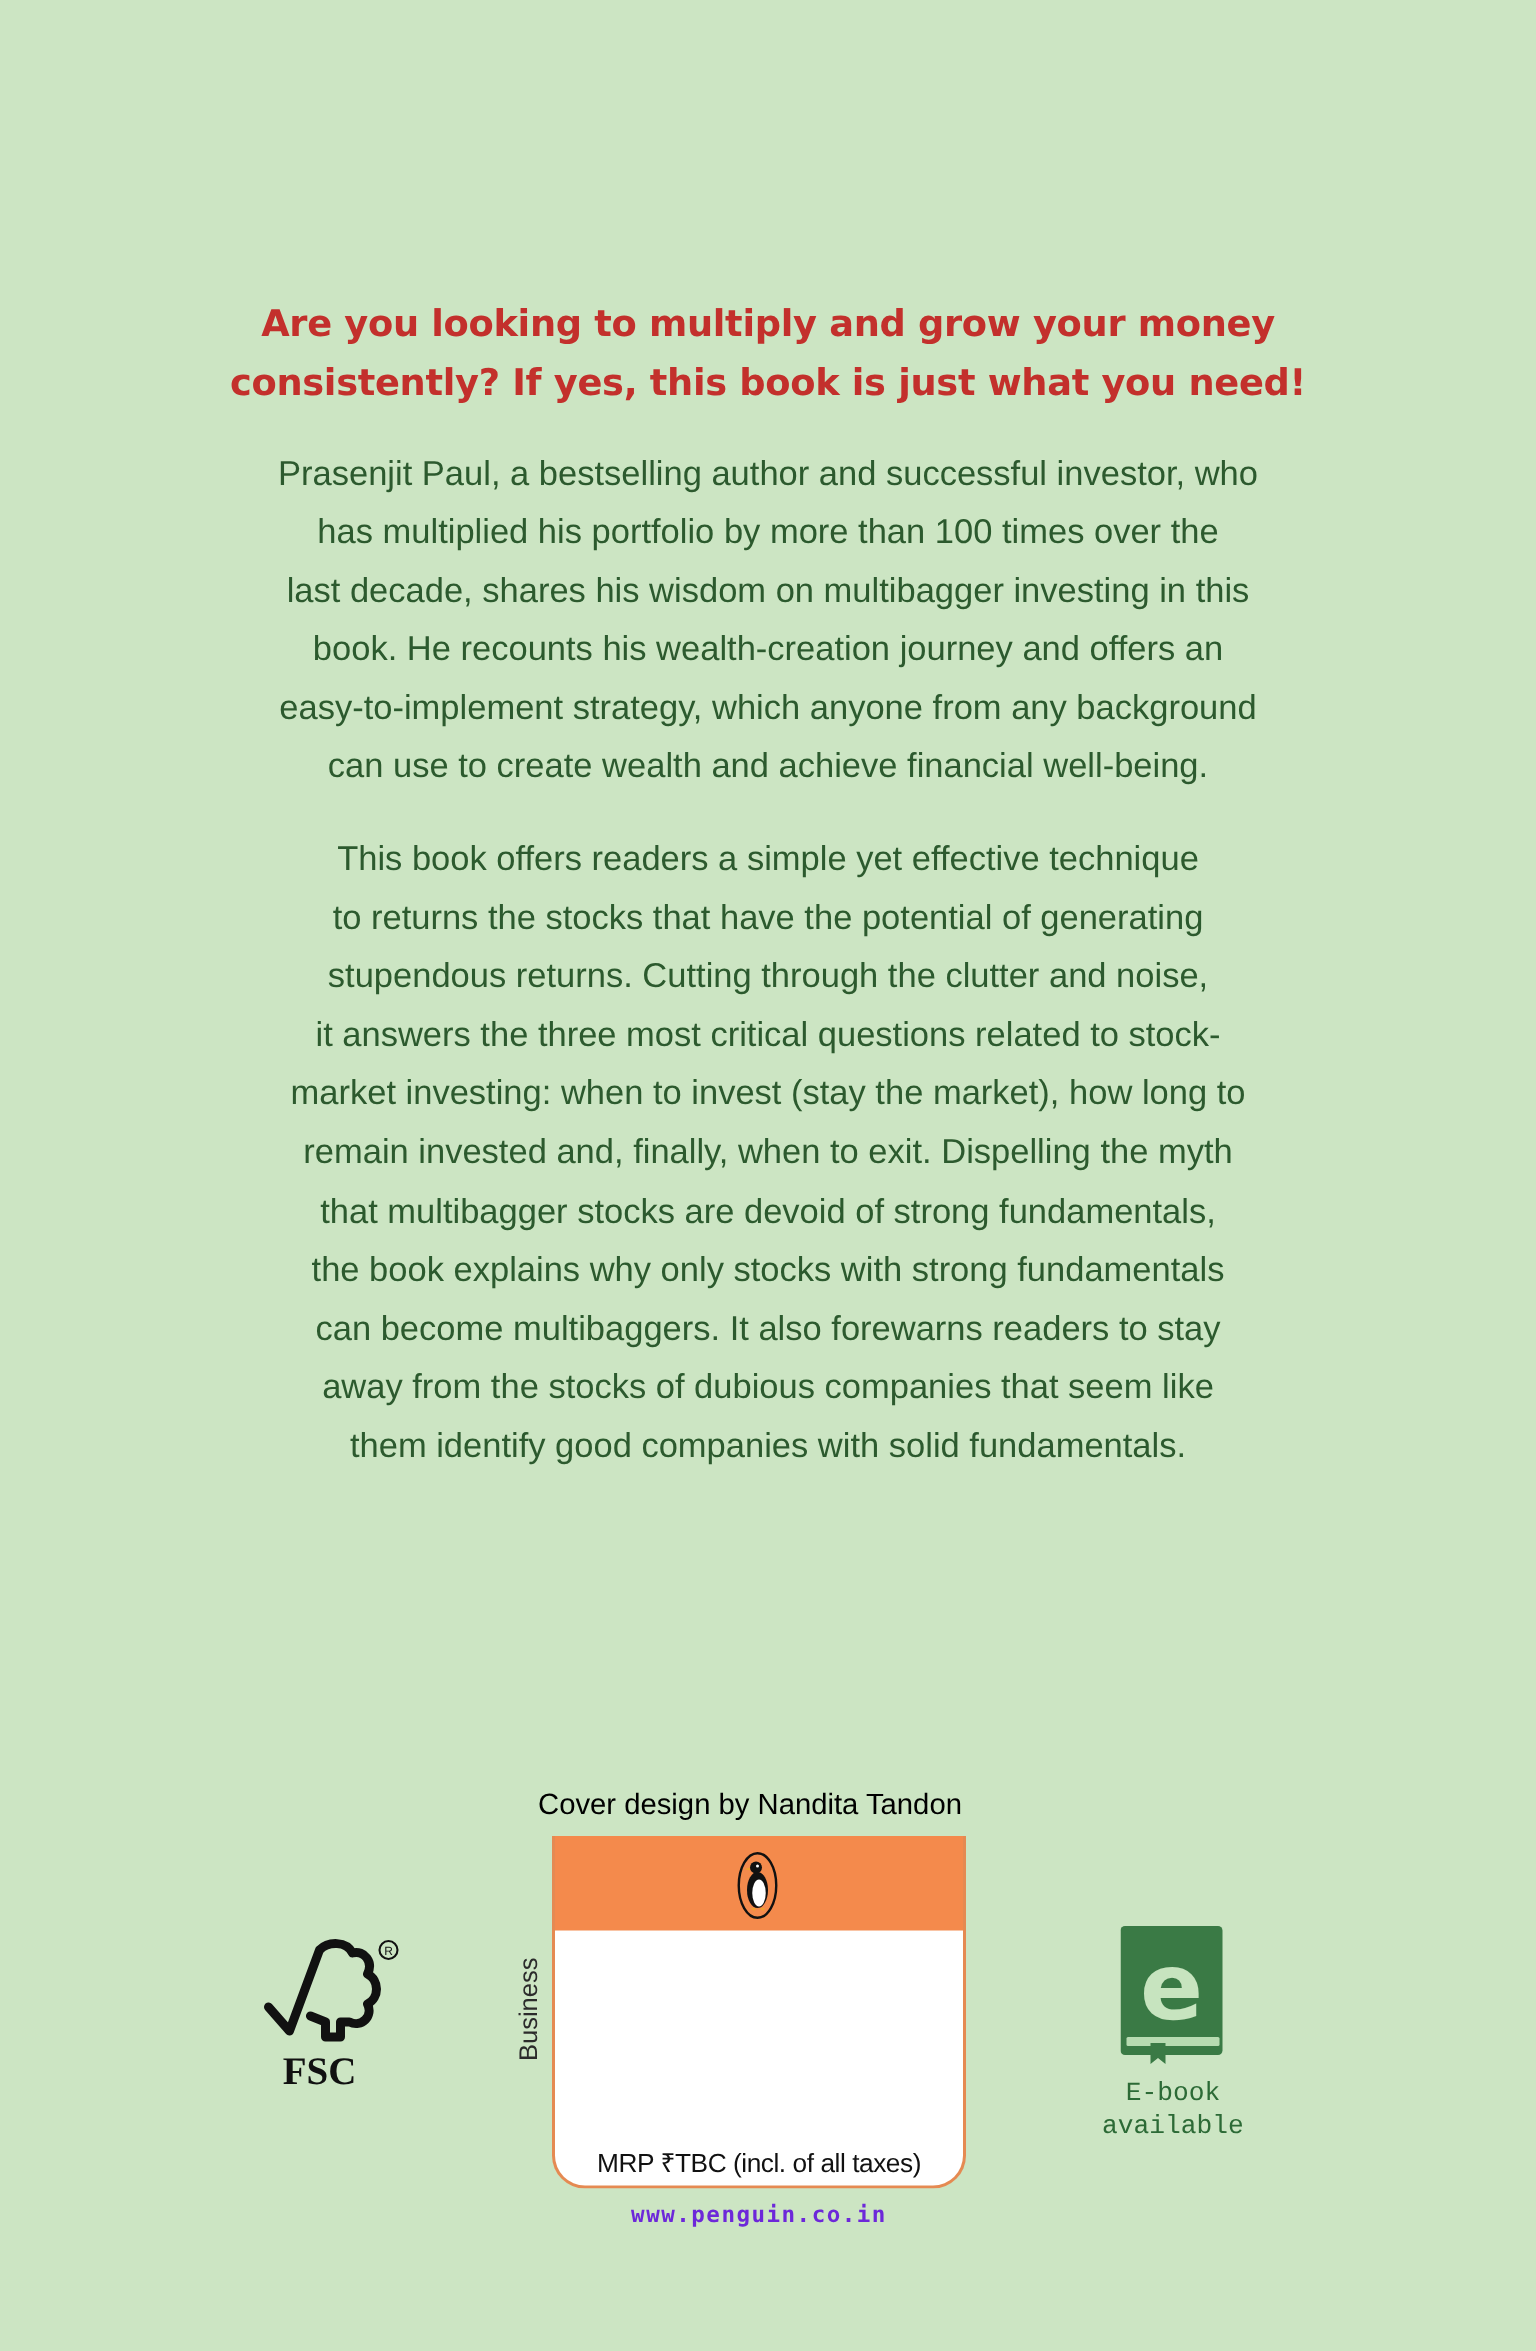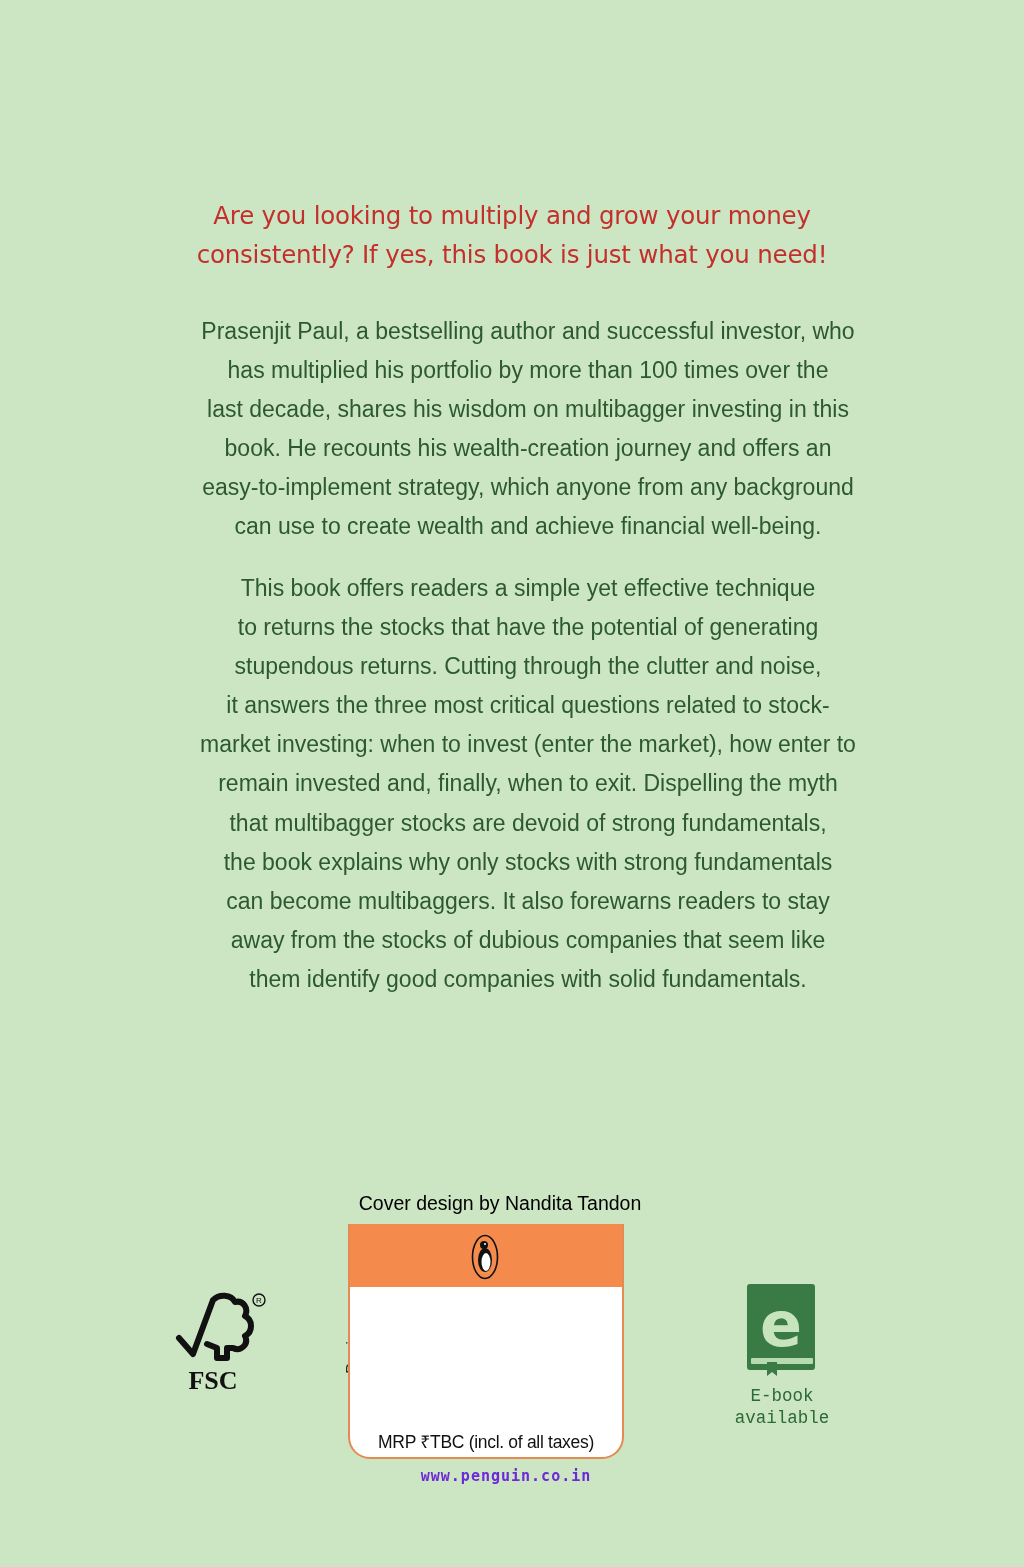--- a/index.html
+++ b/index.html
@@ -15,56 +15,56 @@
       font-family: "Liberation Sans", sans-serif;
     }
     .headline {
       position: absolute;
       left: 100px;
       width: 824px;
       top: 196px;
       text-align: center;
       color: #c3302c;
       font-family: "DejaVu Sans", sans-serif;
-      font-weight: normal;
+      font-weight: bold;
       font-size: 24.5px;
       line-height: 39px;
       letter-spacing: -0.2px;
       margin: 0;
     }
     .para {
       position: absolute;
       left: 100px;
       width: 824px;
       text-align: center;
       color: #2c5a2e;
       font-family: "Liberation Sans", sans-serif;
       font-size: 23px;
       line-height: 39.1px;
-      margin: 16px;
+      margin: 0;
     }
     .para .ln { display: block; white-space: nowrap; }
     #para1 { top: 296px; }
     #para2 { top: 553px; }
 
     .credit {
       position: absolute;
       left: 330px;
       width: 340px;
       top: 1190px;
       text-align: center;
       color: #000000;
       font-family: "Liberation Sans", sans-serif;
       font-size: 19.5px;
       line-height: 26px;
     }
 
     .pricebox {
       position: absolute;
-      left: 348px;
+      left: 368px;
       top: 1224px;
       width: 276px;
       height: 235px;
       background: #ffffff;
       border: 2px solid #e58a52;
       border-top: none;
       border-radius: 0 0 22px 22px;
       box-sizing: border-box;
       overflow: hidden;
       padding-left: 32px;
@@ -174,21 +174,21 @@
   <span class="ln">book. He recounts his wealth-creation journey and offers an</span>
   <span class="ln">easy-to-implement strategy, which anyone from any background</span>
   <span class="ln">can use to create wealth and achieve financial well-being.</span>
 </p>
 
 <p class="para" id="para2">
   <span class="ln">This book offers readers a simple yet effective technique</span>
   <span class="ln">to returns the stocks that have the potential of generating</span>
   <span class="ln">stupendous returns. Cutting through the clutter and noise,</span>
   <span class="ln">it answers the three most critical questions related to stock-</span>
-  <span class="ln">market investing: when to invest (enter the market), how enter to</span>
+  <span class="ln">market investing: when to invest (stay the market), how long to</span>
   <span class="ln">remain invested and, finally, when to exit. Dispelling the myth</span>
   <span class="ln">that multibagger stocks are devoid of strong fundamentals,</span>
   <span class="ln">the book explains why only stocks with strong fundamentals</span>
   <span class="ln">can become multibaggers. It also forewarns readers to stay</span>
   <span class="ln">away from the stocks of dubious companies that seem like</span>
   <span class="ln">them identify good companies with solid fundamentals.</span>
 </p>
 
 <div class="fsc">
   <svg width="92" height="102" viewBox="0 0 92 102">

